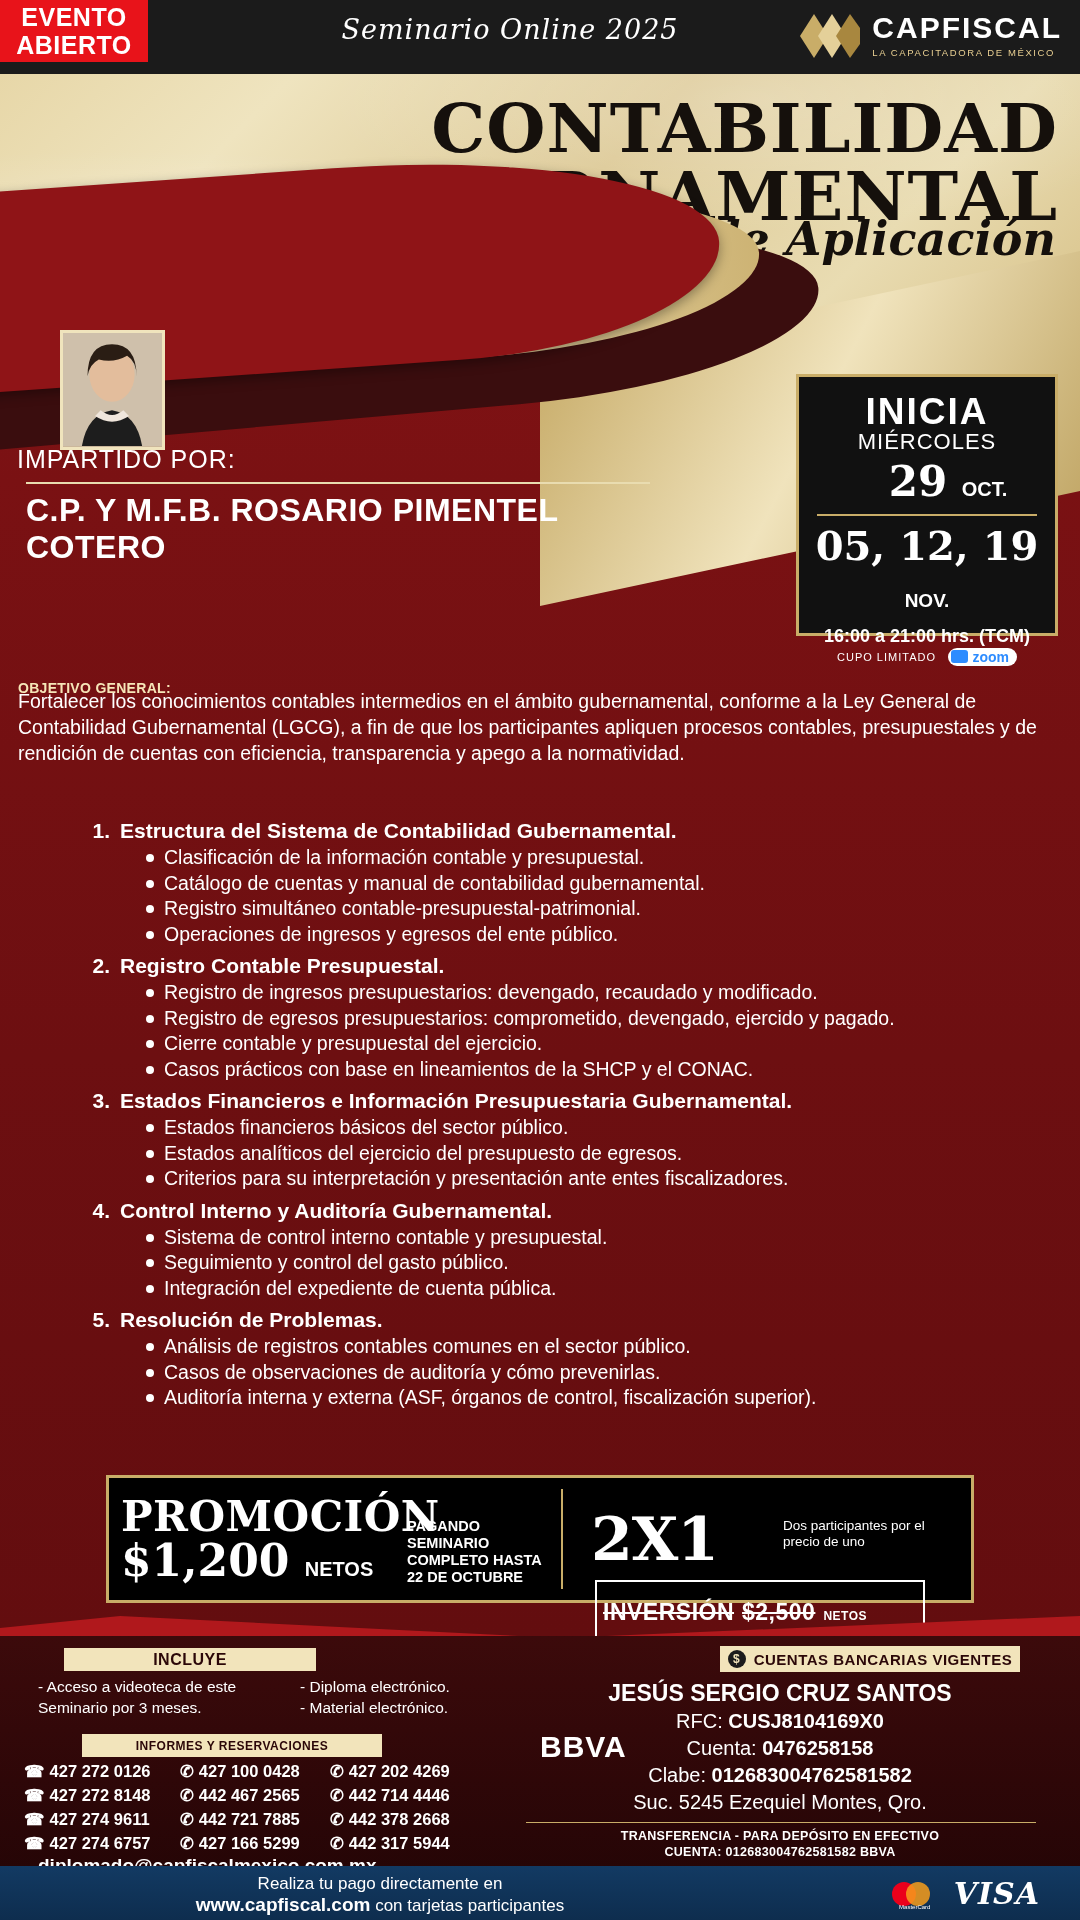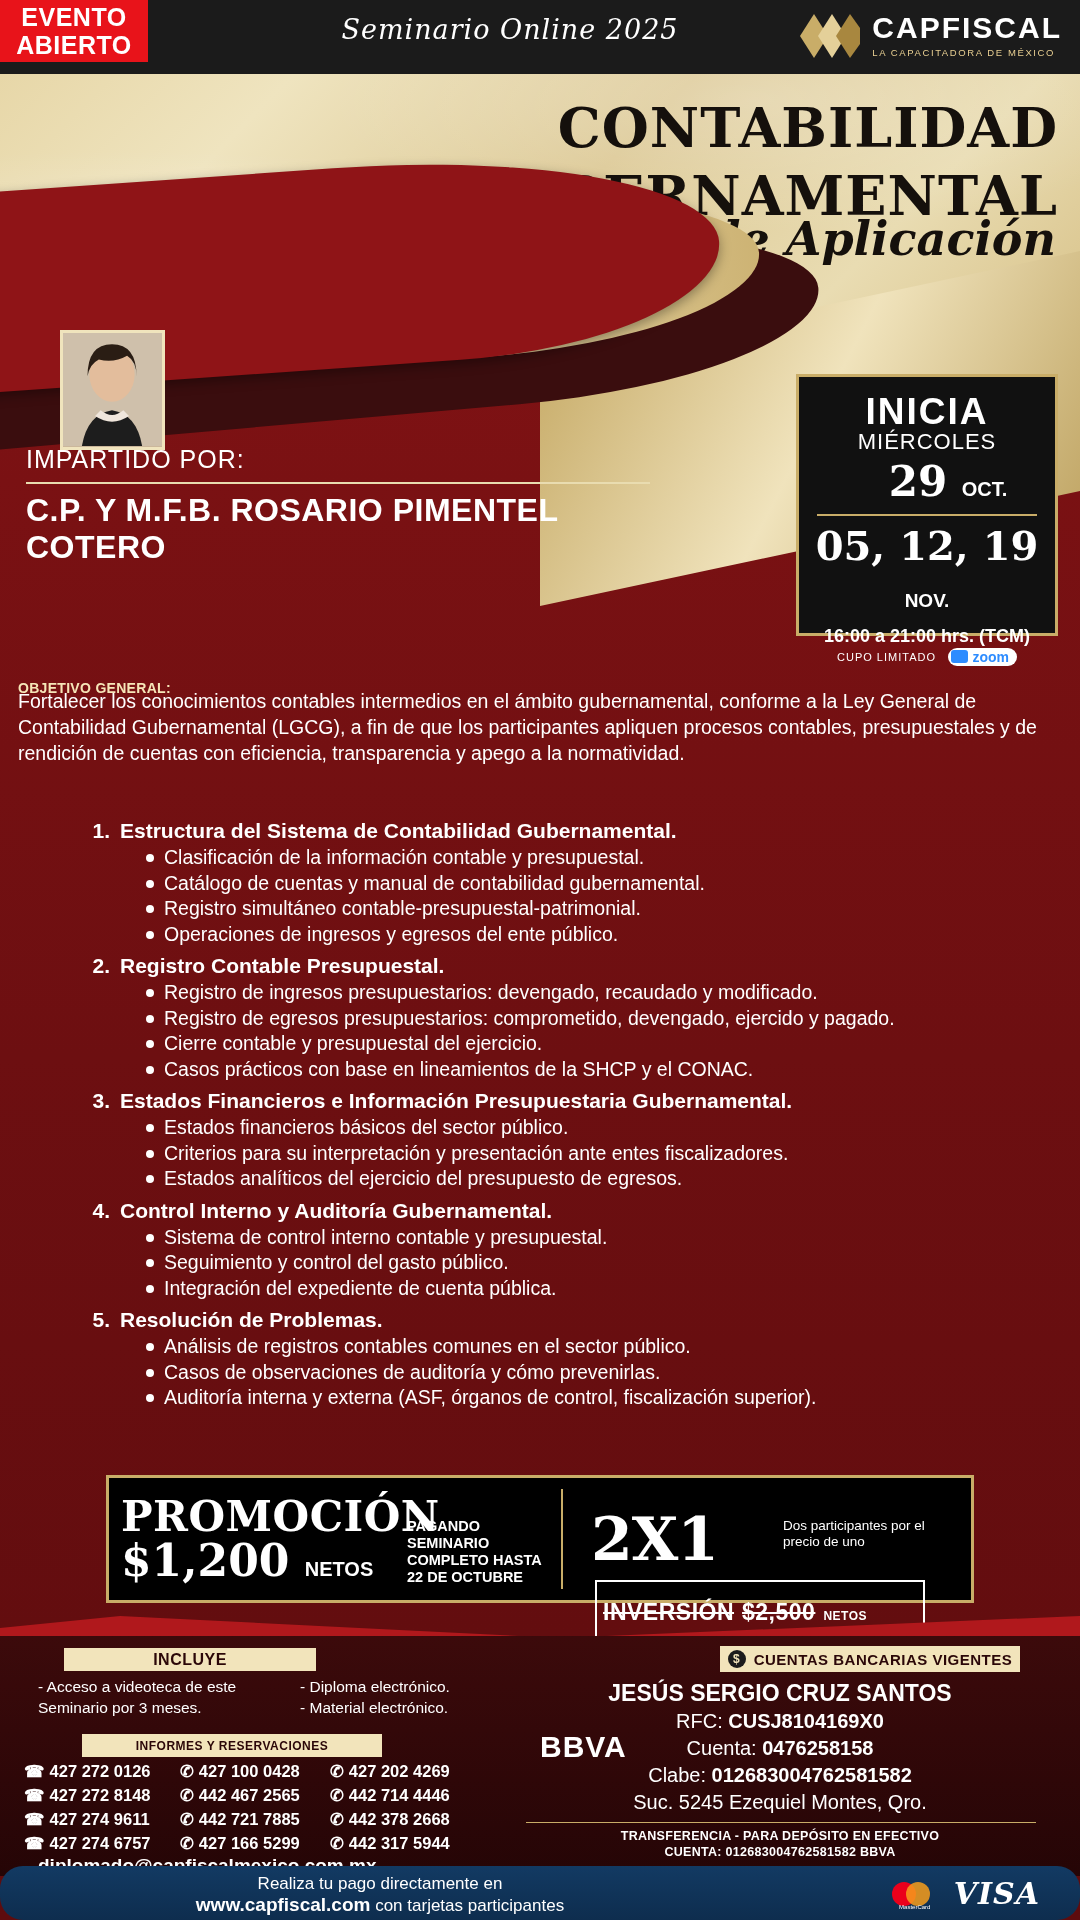--- a/index.html
+++ b/index.html
@@ -49,21 +49,21 @@
   }
   .gold-block::after{
     content:""; position:absolute; inset:0;
     background:
       radial-gradient(ellipse at 12% 80%, rgba(255,255,255,.35), transparent 45%),
       radial-gradient(ellipse at 70% 10%, rgba(255,255,255,.25), transparent 40%);
   }
   .title-main {
     position:absolute; right:22px; top:94px; width:1000px; text-align:right;
     font-family:"DejaVu Serif", serif; font-weight:bold;
-    font-size:54px; line-height:68px; color:#15100c; letter-spacing:1px;
+    font-size:68px; line-height:68px; color:#15100c; letter-spacing:1px;
   }
   .title-sub {
     position:absolute; right:24px; top:212px; width:900px; text-align:right;
     font-family:"DejaVu Serif", serif; font-style:italic; font-weight:bold;
     font-size:46px; color:#15100c;
   }
 
   
   .swoosh-red {
     position:absolute; left:-40px; top:168px; width:760px; height:200px;
@@ -90,21 +90,21 @@
     transform: skewY(-12deg);
   }
 
   
   .photo {
     position:absolute; left:60px; top:330px; width:105px; height:120px;
     border:3px solid #f0e4bd; background:#cbb79b; overflow:hidden;
   }
   .face { position:absolute; inset:0; }
   .impartido {
-    position:absolute; left:26px; top:445px; width:620px;
+    position:absolute; left:17px; top:445px; width:620px;
     color:#fff; font-size:25px; letter-spacing:1px;
   }
   .impartido-line {
     position:absolute; left:26px; top:482px; width:624px; height:2px; background:#e9dcb0;
   }
   .presenter {
     position:absolute; left:26px; top:492px; width:660px;
     color:#fff; font-weight:bold; font-size:32px; letter-spacing:.5px;
     font-family:"Liberation Sans", sans-serif;
   }
@@ -244,21 +244,20 @@
   .bank-foot {
     position:absolute; right:40px; top:1828px; width:520px; text-align:center; color:#fff;
     font-size:12.5px; font-weight:bold; line-height:16px; letter-spacing:.3px;
   }
 
   
   .footer {
     position:absolute; left:0; bottom:0; width:1080px; height:54px;
     background: linear-gradient(180deg,#123a63,#0e2d4e);
     color:#fff;
-    border-radius:23px;
   }
   .footer-text { position:absolute; left:0; top:7px; width:760px; text-align:center; font-size:17px; line-height:21px; }
   .footer-text b { font-size:19px; }
   .cards { position:absolute; right:40px; top:10px; display:flex; align-items:center; gap:16px; }
   .mc { position:relative; width:46px; height:28px; }
   .mc i { position:absolute; top:2px; width:24px; height:24px; border-radius:50%; display:block; }
   .mc i.a { left:0; background:#eb001b; }
   .mc i.b { left:14px; background:#f79e1b; opacity:.85; }
   .mc span { position:absolute; bottom:-2px; left:0; width:46px; text-align:center; font-size:6px; color:#fff; }
   .visa { font-family:"DejaVu Serif", serif; font-style:italic; font-weight:bold; font-size:30px; color:#fff; letter-spacing:1px; }
@@ -364,22 +363,22 @@
         <div class="bullet">Casos prácticos con base en lineamientos de la SHCP y el CONAC.</div>
       </div>
     </div>
     <div>
       <div class="t-num">
         <span class="idx">3.</span>
         <span>Estados Financieros e Información Presupuestaria Gubernamental.</span>
       </div>
       <div class="bullets">
         <div class="bullet">Estados financieros básicos del sector público.</div>
+        <div class="bullet">Estados analíticos del ejercicio del presupuesto de egresos.</div>
         <div class="bullet">Criterios para su interpretación y presentación ante entes fiscalizadores.</div>
-        <div class="bullet">Estados analíticos del ejercicio del presupuesto de egresos.</div>
       </div>
     </div>
     <div>
       <div class="t-num">
         <span class="idx">4.</span>
         <span>Control Interno y Auditoría Gubernamental.</span>
       </div>
       <div class="bullets">
         <div class="bullet">Sistema de control interno contable y presupuestal.</div>
         <div class="bullet">Seguimiento y control del gasto público.</div>

